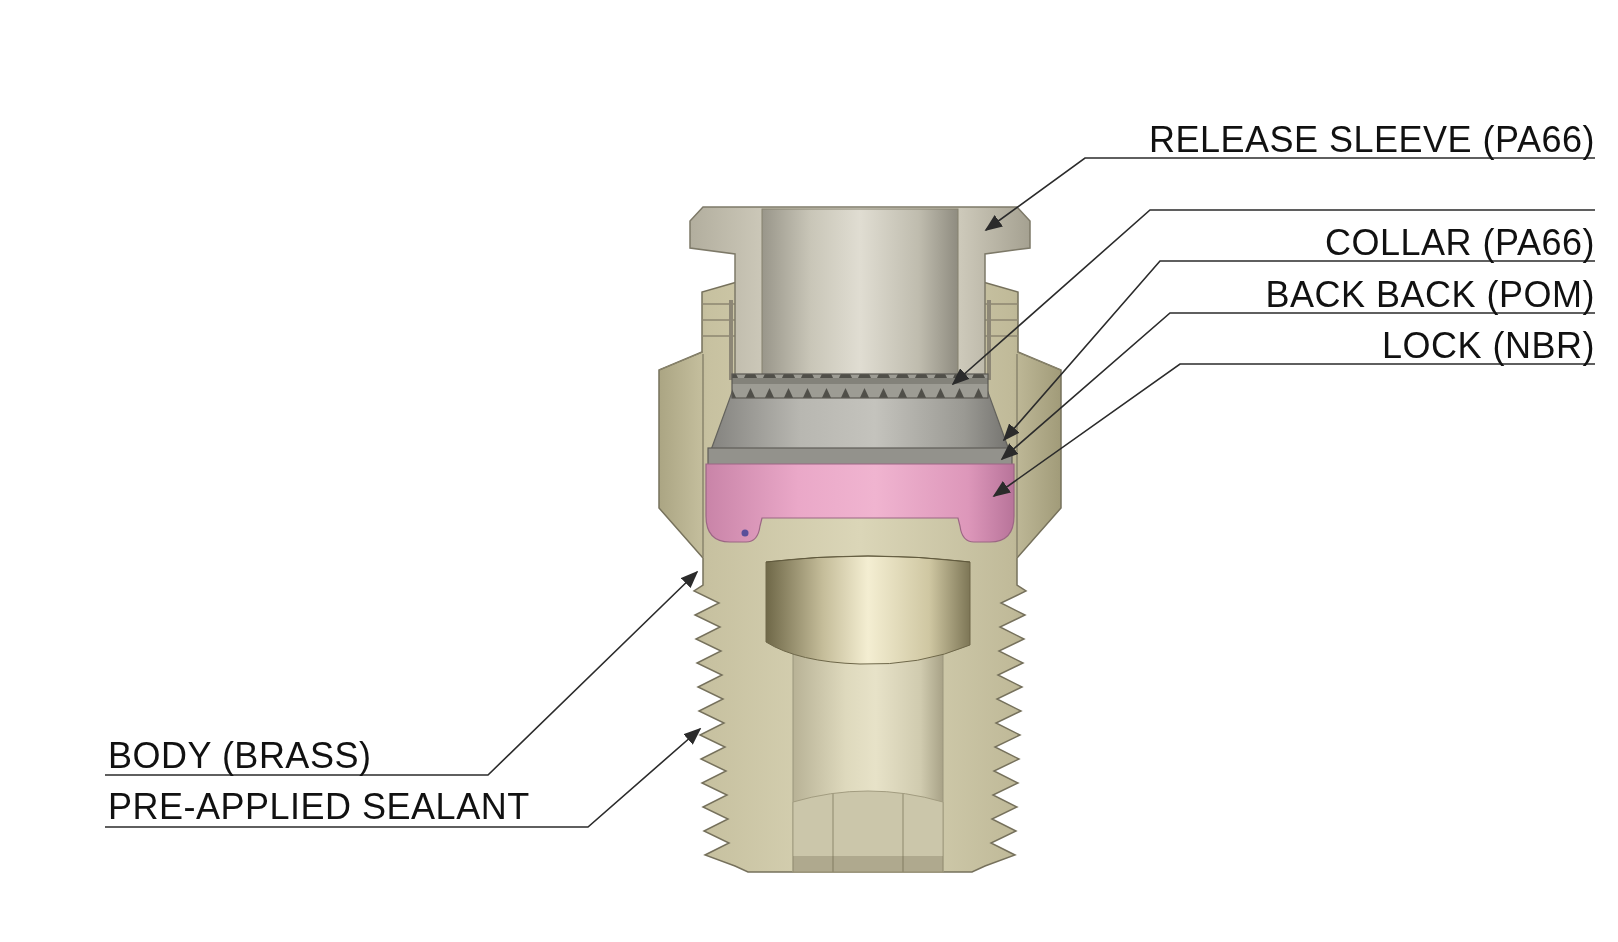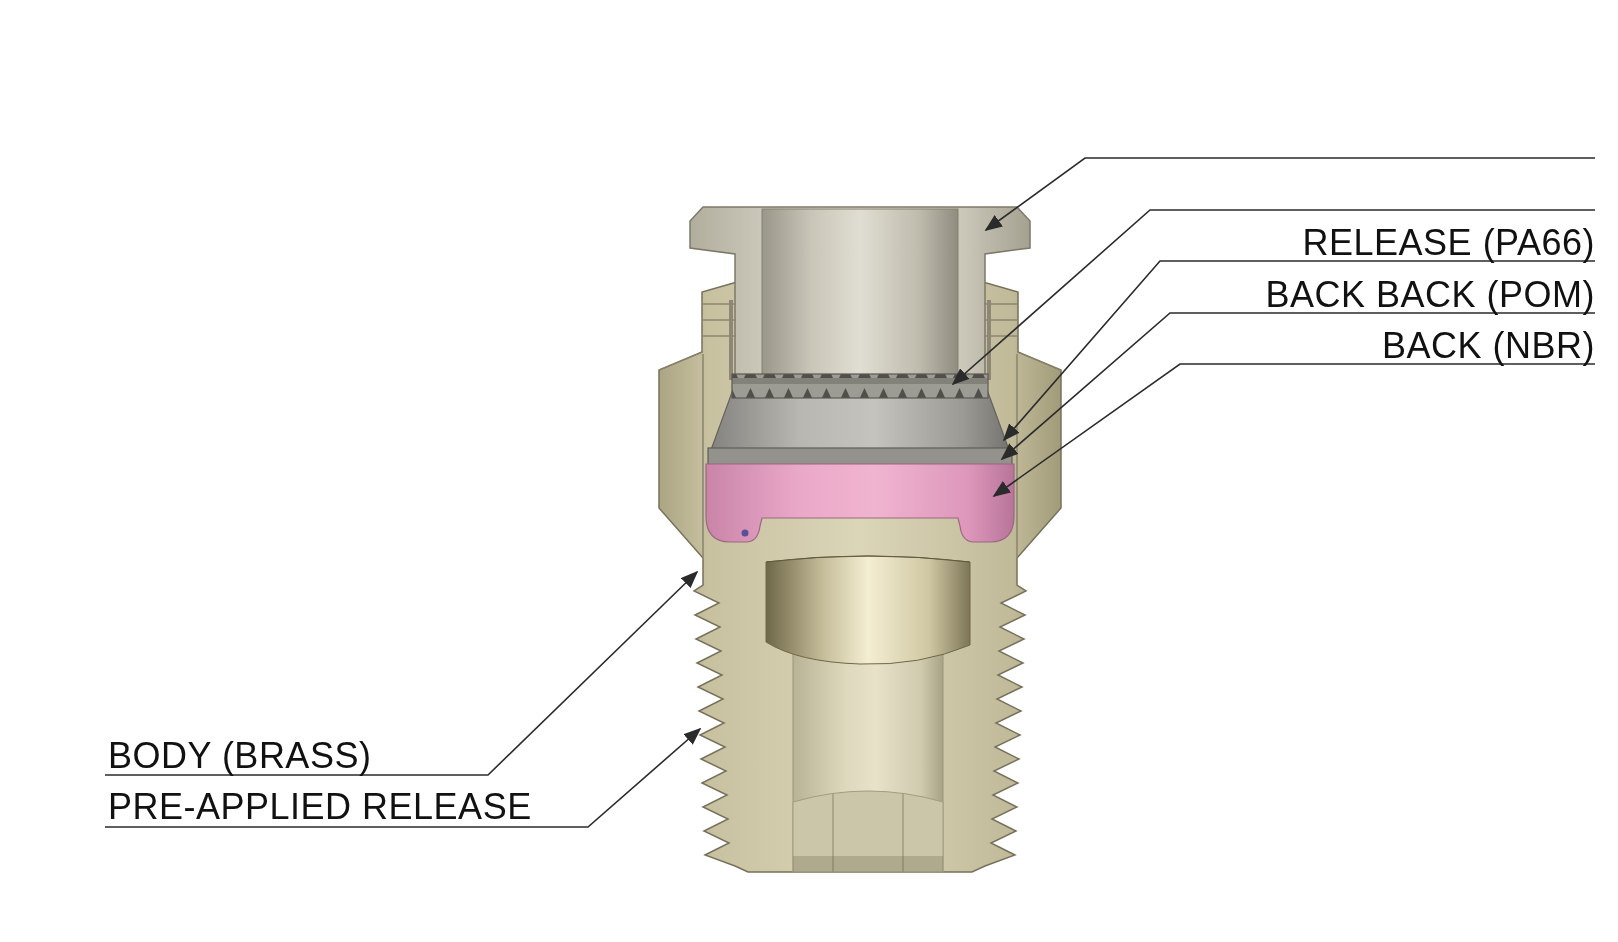--- a/index.html
+++ b/index.html
@@ -142,19 +142,20 @@
       <polyline points="1595,158 1085,158 986,230" marker-end="url(#arrow)"></polyline>
       <polyline points="1595,210 1150,210 953,384" marker-end="url(#arrow)"></polyline>
       <polyline points="1595,261 1160,261 1004,440" marker-end="url(#arrow)"></polyline>
       <polyline points="1595,313 1170,313 1002,459" marker-end="url(#arrow)"></polyline>
       <polyline points="1595,364 1180,364 994,496" marker-end="url(#arrow)"></polyline>
       <polyline points="105,775 488,775 697,572" marker-end="url(#arrow)"></polyline>
       <polyline points="105,827 588,827 700,729" marker-end="url(#arrow)"></polyline>
     </g>
   </svg>
 
-  <div class="lbl lbl-r" style="top:225px">RELEASE (PA66)</div>
+  <div class="lbl lbl-r" style="top:122px">RELEASE SLEEVE (PA66)</div>
+  <div class="lbl lbl-r" style="top:225px">COLLAR (PA66)</div>
   <div class="lbl lbl-r" style="top:277px">BACK BACK (POM)</div>
-  <div class="lbl lbl-r" style="top:328px">BACK (NBR)</div>
+  <div class="lbl lbl-r" style="top:328px">LOCK (NBR)</div>
   <div class="lbl lbl-l" style="top:738px">BODY (BRASS)</div>
-  <div class="lbl lbl-l" style="top:789px">PRE-APPLIED RELEASE</div>
+  <div class="lbl lbl-l" style="top:789px">PRE-APPLIED SEALANT</div>
 
 </div>
 
 </body></html>

